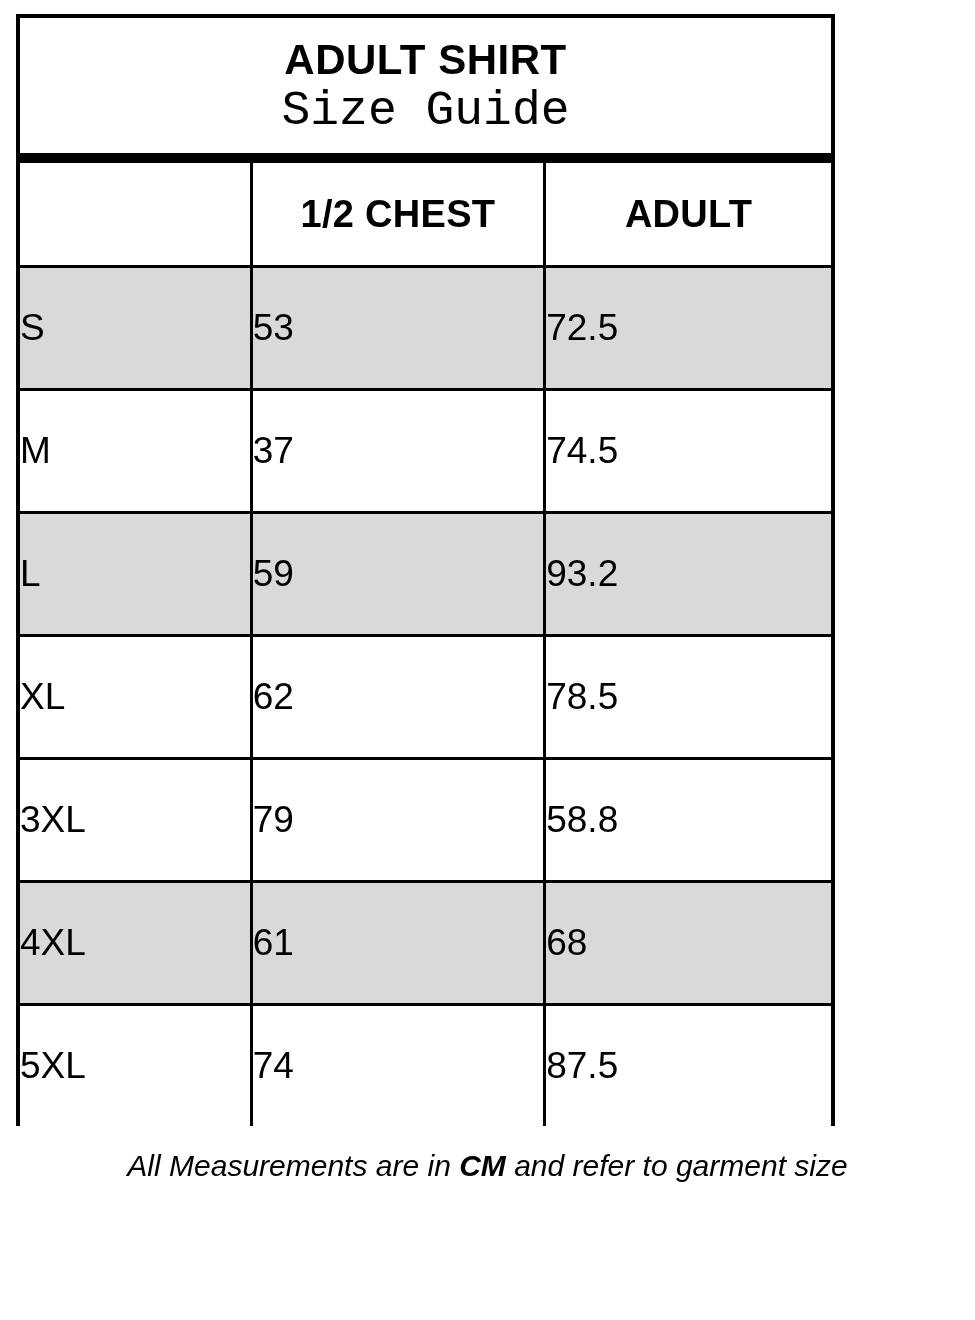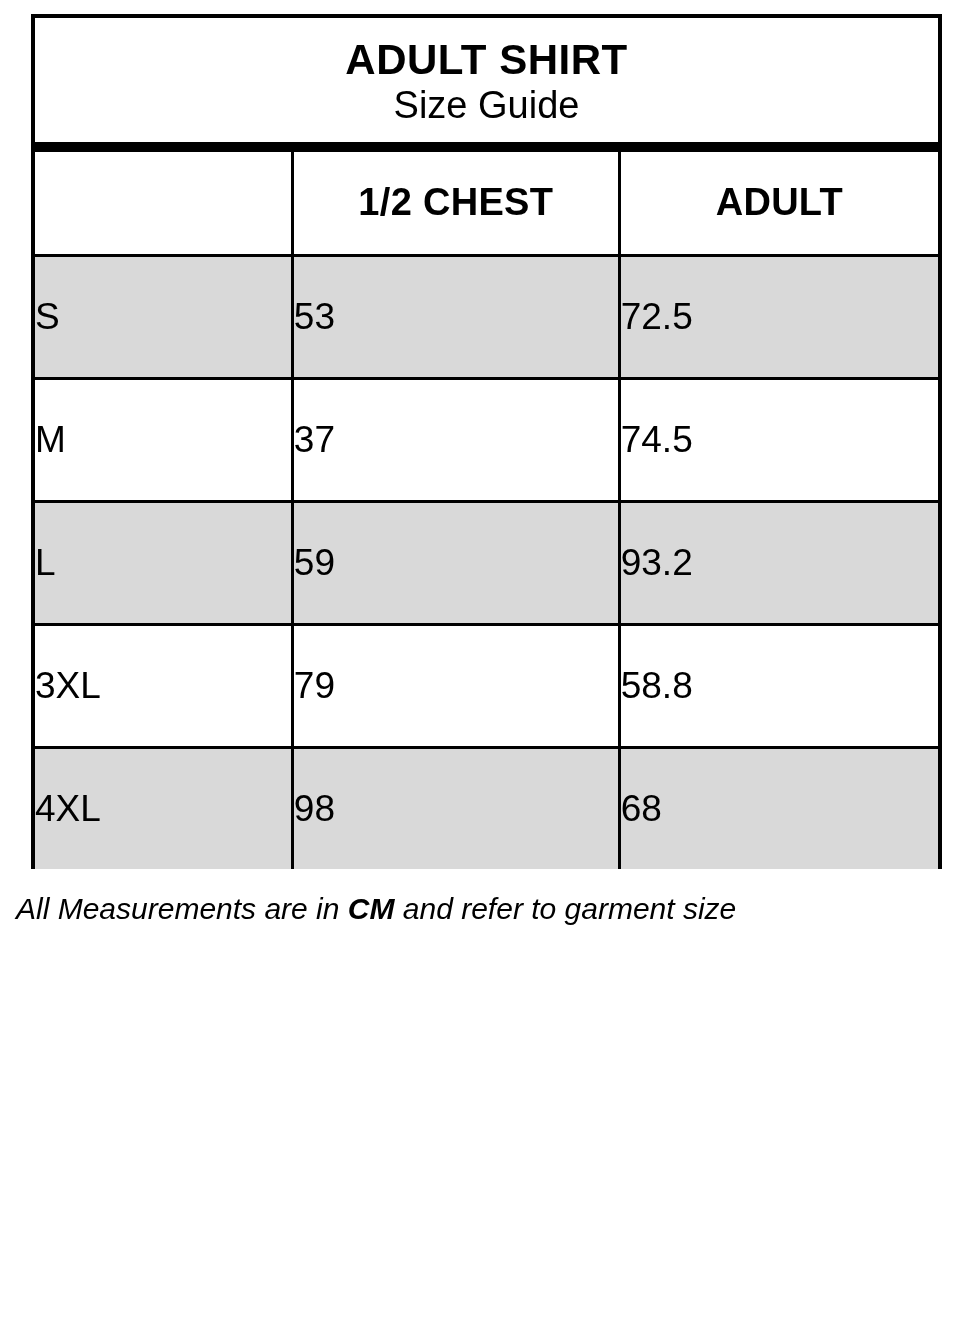--- a/index.html
+++ b/index.html
@@ -18,40 +18,40 @@
     width: 975px;
     height: 1320px;
     position: relative;
     box-sizing: border-box;
     padding: 14px 16px 0 16px;
   }
   .chart {
     border: 4px solid #000000;
     border-bottom: none;
     box-sizing: border-box;
-    width: 911px;
-    margin-left: 15px;
+    width: 819px;
   }
   
   .title-block {
     border-bottom: 7px solid #000000;
     text-align: center;
     padding: 20px 0 14px 0;
   }
   .title-main {
     font-size: 42px;
     font-weight: bold;
     letter-spacing: 0.5px;
     line-height: 1.05;
   }
   .title-sub {
-    font-size: 38px;
+    font-size: 48px;
     font-weight: normal;
     line-height: 1.15;
     margin-top: 2px;
+    font-family: Liberation Mono, monospace;
   }
   
   table.size-table {
     border-collapse: collapse;
     width: 100%;
     table-layout: fixed;
   }
   table.size-table col.c-size { width: 28.5%; }
   table.size-table col.c-chest { width: 36.2%; }
   table.size-table col.c-length { width: 35.3%; }
@@ -83,21 +83,21 @@
     border-right: none;
   }
   table.size-table tbody tr:last-child td {
     border-bottom: none;
   }
   tr.shaded td {
     background: #d9d9d9;
   }
   
   .footnote {
-    text-align: left;
+    text-align: center;
     font-style: italic;
     font-size: 30px;
     margin-top: 22px;
     line-height: 1.2;
   }
   .footnote b {
     font-weight: bold;
     font-style: italic;
   }
 </style>
@@ -136,28 +136,38 @@
           <td>M</td>
           <td>37</td>
           <td>74.5</td>
         </tr>
         <tr class="shaded">
           <td>L</td>
           <td>59</td>
           <td>93.2</td>
         </tr>
         <tr>
+          <td>XL</td>
+          <td>62</td>
+          <td>78.5</td>
+        </tr>
+        <tr>
           <td>3XL</td>
           <td>79</td>
           <td>58.8</td>
         </tr>
         <tr class="shaded">
           <td>4XL</td>
-          <td>98</td>
+          <td>61</td>
           <td>68</td>
+        </tr>
+        <tr>
+          <td>5XL</td>
+          <td>74</td>
+          <td>87.5</td>
         </tr>
       </tbody>
     </table>
 
   </div>
 
   <div class="footnote">
     <span>All Measurements are in </span><b>CM</b><span> and refer to garment size</span>
   </div>
 

